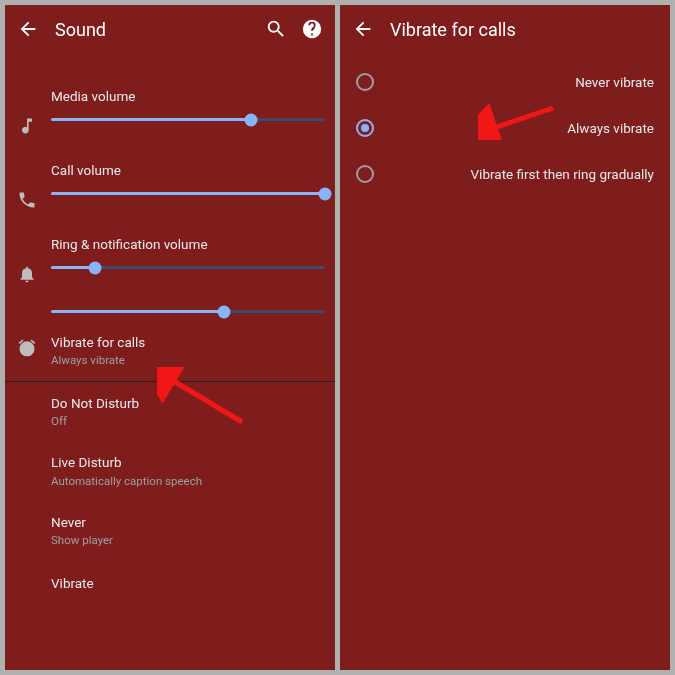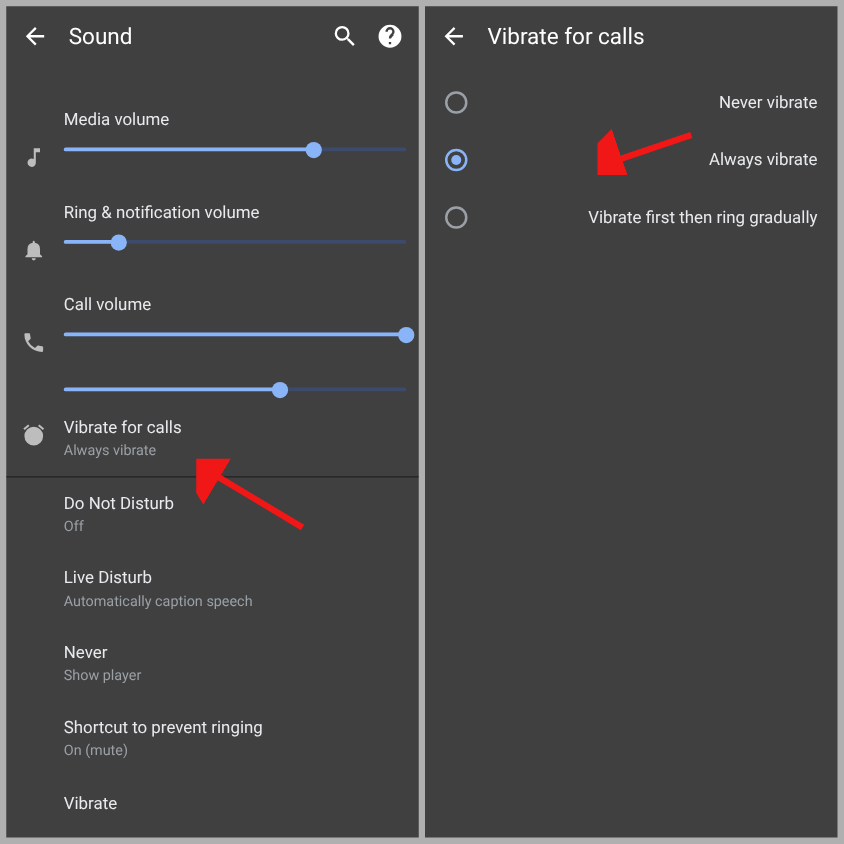--- a/index.html
+++ b/index.html
@@ -7,21 +7,21 @@
     width: 675px;
     height: 675px;
     background: #b0b0b0;
     font-family: Roboto, "Segoe UI", Arial, sans-serif;
     padding: 5px;
     display: flex;
     gap: 5px;
   }
   .screen {
     flex: 1;
-    background: #404040;
+    background: #7f1d1d;
     color: #fff;
     overflow: hidden;
     position: relative;
   }
   .header {
     display: flex;
     align-items: center;
     height: 48px;
     padding: 0 12px;
   }
@@ -148,37 +148,37 @@
         </svg>
       <div class="slider-label">Media volume</div>
       <div class="slider-track">
         <div class="slider-fill" style="width:73%;"></div>
         <div class="slider-thumb" style="left:73%;"></div>
       </div>
     </div>
 
     <div class="slider-row">
       <svg class="left-icon" viewBox="0 0 24 24">
+          <path fill="#bdbdbd" d="M6.62 10.79a15.05 15.05 0 006.59 6.59l2.2-2.2a1 1 0 011.05-.24 11.36 11.36 0 003.55.57 1 1 0 011 1V20a1 1 0 01-1 1A17 17 0 013 4a1 1 0 011-1h3.49a1 1 0 011 1 11.36 11.36 0 00.57 3.55 1 1 0 01-.24 1.05z"></path>
+        </svg>
+      <div class="slider-label">Call volume</div>
+      <div class="slider-track">
+        <div class="slider-fill" style="width:100%;"></div>
+        <div class="slider-thumb" style="left:100%;"></div>
+      </div>
+    </div>
+
+    <div class="slider-row">
+      <svg class="left-icon" viewBox="0 0 24 24">
           <path fill="#bdbdbd" d="M12 22a2 2 0 002-2h-4a2 2 0 002 2zm6-6V11a6 6 0 00-5-5.91V4a1 1 0 00-2 0v1.09A6 6 0 006 11v5l-2 2v1h16v-1z"></path>
         </svg>
       <div class="slider-label">Ring &amp; notification volume</div>
       <div class="slider-track">
         <div class="slider-fill" style="width:16%;"></div>
         <div class="slider-thumb" style="left:16%;"></div>
-      </div>
-    </div>
-
-    <div class="slider-row">
-      <svg class="left-icon" viewBox="0 0 24 24">
-          <path fill="#bdbdbd" d="M6.62 10.79a15.05 15.05 0 006.59 6.59l2.2-2.2a1 1 0 011.05-.24 11.36 11.36 0 003.55.57 1 1 0 011 1V20a1 1 0 01-1 1A17 17 0 013 4a1 1 0 011-1h3.49a1 1 0 011 1 11.36 11.36 0 00.57 3.55 1 1 0 01-.24 1.05z"></path>
-        </svg>
-      <div class="slider-label">Call volume</div>
-      <div class="slider-track">
-        <div class="slider-fill" style="width:100%;"></div>
-        <div class="slider-thumb" style="left:100%;"></div>
       </div>
     </div>
 
     <div class="slider-row">
       <svg class="left-icon" viewBox="0 0 24 24">
           <path fill="#bdbdbd" d="M12 4a9 9 0 109 9 9 9 0 00-9-9zm.5 5H11v5l4 2.4.75-1.23L12.5 13zM22 5.72L17.4 1.86 16.11 3.39l4.6 3.86zM7.88 3.39L6.6 1.86 2 5.71l1.29 1.53z"></path>
         </svg>
       <div class="slider-track">
         <div class="slider-fill" style="width:63%;"></div>
         <div class="slider-thumb" style="left:63%;"></div>
@@ -193,24 +193,20 @@
       <div class="pri">Do Not Disturb</div>
       <div class="sec">Off</div>
     </div>
     <div class="list-item">
       <div class="pri">Live Disturb</div>
       <div class="sec">Automatically caption speech</div>
     </div>
     <div class="list-item">
       <div class="pri">Never</div>
       <div class="sec">Show player</div>
-    </div>
-    <div class="list-item">
-      <div class="pri">Shortcut to prevent ringing</div>
-      <div class="sec">On (mute)</div>
     </div>
     <div class="advanced">Vibrate</div>
   </div>
 
   <svg class="arrow" style="left:152px;top:362px;width:90px;height:60px;" viewBox="0 0 90 60">
     <defs>
         <marker id="ah1" markerWidth="10" markerHeight="10" refX="2" refY="5" orient="auto">
           <path d="M0,0 L10,5 L0,10 z" fill="#f11717"></path>
         </marker>
       </defs>

